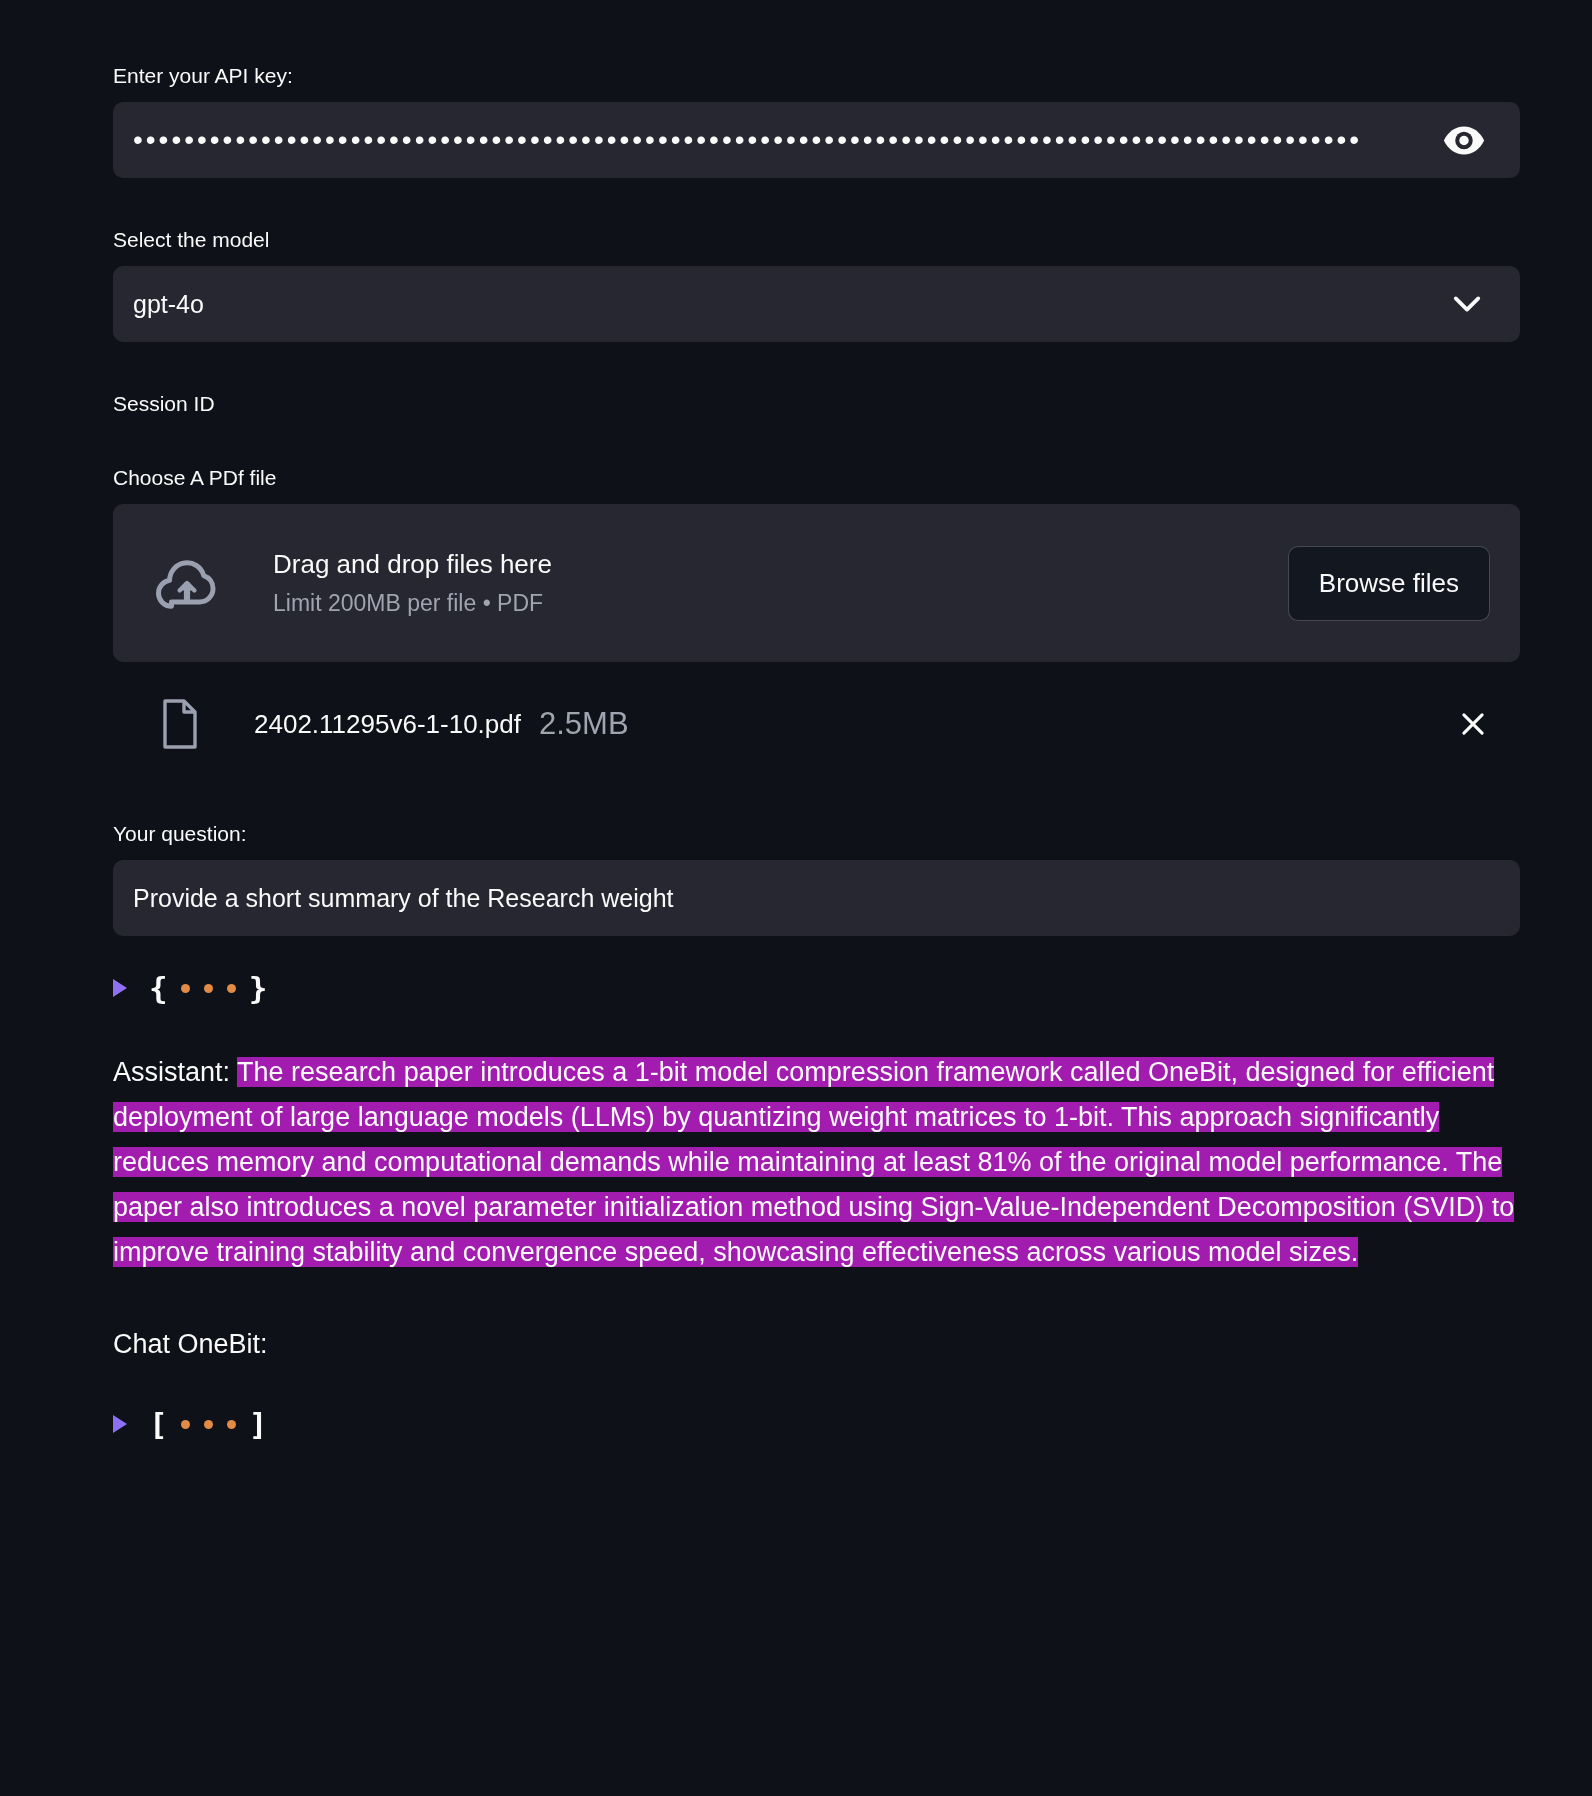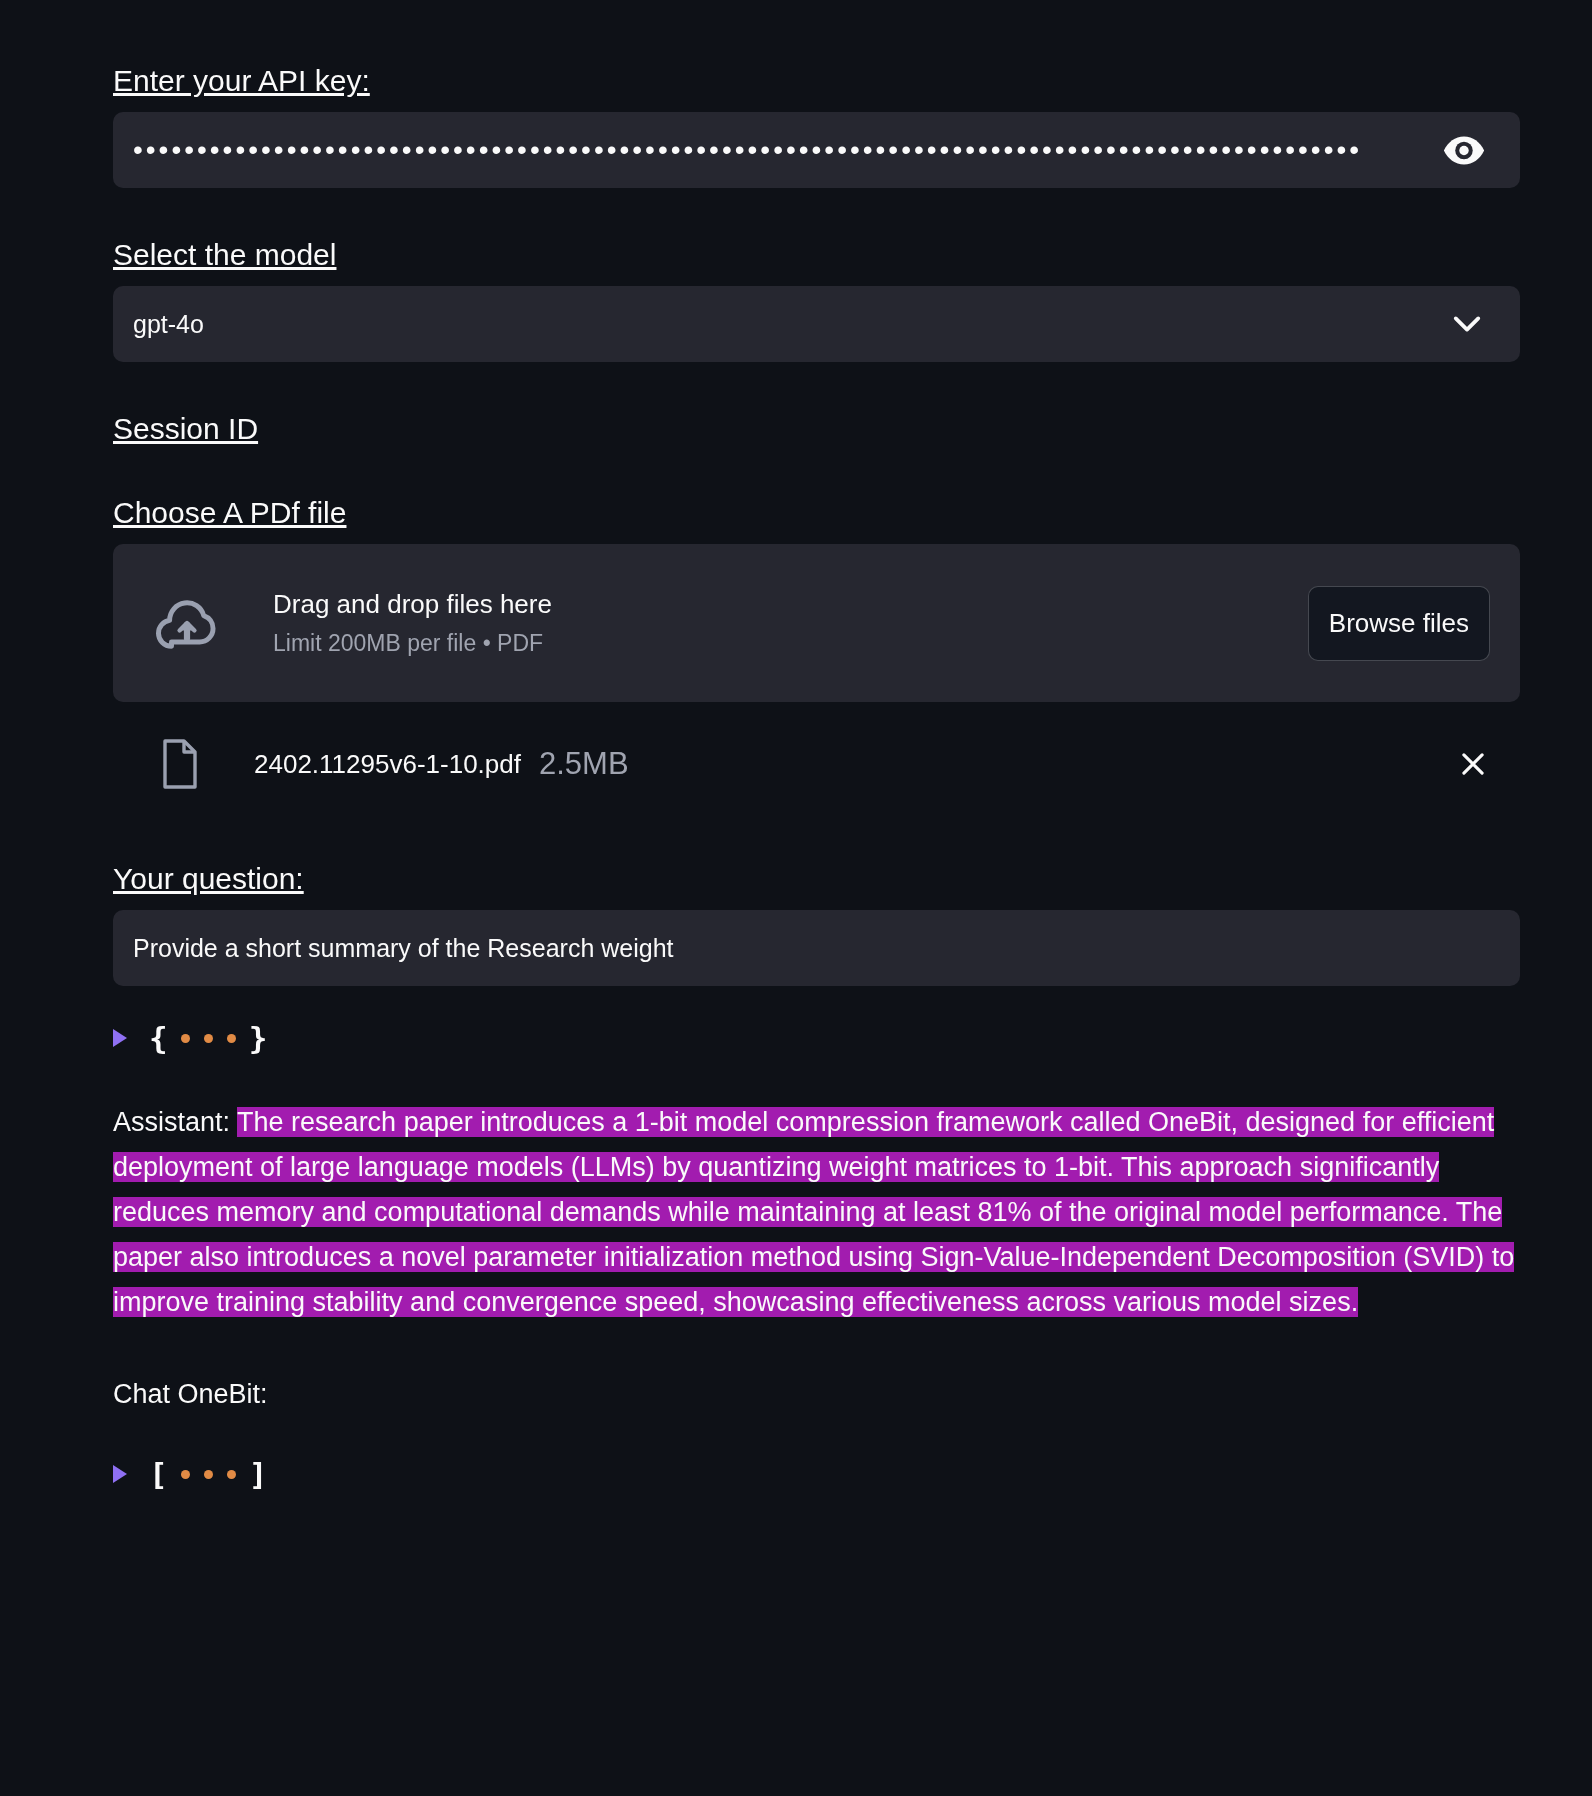--- a/index.html
+++ b/index.html
@@ -2,21 +2,21 @@
 <html><head>
 <meta charset="utf-8">
 <style>
   * { margin:0; padding:0; box-sizing:border-box; }
   html,body { width:1592px; height:1796px; background:#0e1117; overflow:hidden; }
   body { font-family:"Liberation Sans","DejaVu Sans",sans-serif; color:#fafafa; }
   .container { padding:64px 72px 0 113px; }
 
   h1.page-title { font-size:62px; font-weight:800; letter-spacing:-1px; margin-bottom:64px; }
 
-  .field-label { font-size:30px; color:#fafafa; margin-bottom:14px;text-decoration:underline; }
+  .field-label { font-size:21px; color:#fafafa; margin-bottom:14px; }
 
   .group { margin-bottom:50px; }
 
   .input-box {
     height:76px; background:#262730; border-radius:10px;
     display:flex; align-items:center; padding:0 20px;
     font-size:25px; position:relative; overflow:hidden;
   }
   .masked { font-size:28px; letter-spacing:3px; white-space:nowrap; overflow:hidden;
             padding-right:110px; line-height:76px; }
@@ -30,21 +30,21 @@
     background:#262730; border-radius:10px; height:158px;
     display:flex; align-items:center; padding:0 30px 0 36px;
   }
   .drop-icon { flex:0 0 auto; margin-right:48px; display:flex; align-items:center; }
   .drop-texts { flex:1 1 auto; }
   .drop-main { font-size:26px; color:#fafafa; margin-bottom:10px; }
   .drop-sub  { font-size:23px; color:#a0a4b0; }
   .browse-btn {
     flex:0 0 auto; background:#131720; color:#fafafa;
     border:1px solid rgba(250,250,250,0.22); border-radius:10px;
-    font-size:26px; font-family:inherit; padding:0 20px; height:75px; cursor:pointer;
+    font-size:26px; font-family:inherit; padding:0 30px; height:75px; cursor:pointer;
   }
   .file-row { display:flex; align-items:center; margin-top:22px; padding:0 34px 0 47px; height:80px; }
   .file-glyph { flex:0 0 auto; margin-right:54px; display:flex; align-items:center; }
   .file-name { font-size:26px; color:#fafafa; }
   .file-size { font-size:31px; color:#a0a4b0; margin-left:18px; }
   .file-spacer { flex:1 1 auto; }
   .close-btn { background:transparent; border:none; cursor:pointer; display:flex; align-items:center; }
 
   
   .expander { display:flex; align-items:center; margin-bottom:44px; cursor:pointer; }

